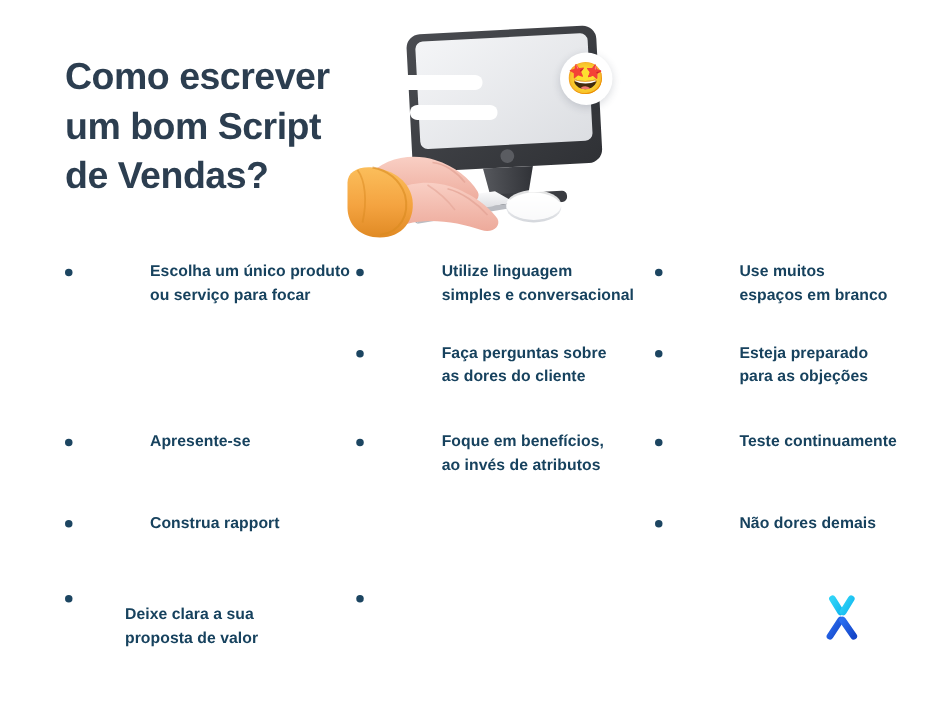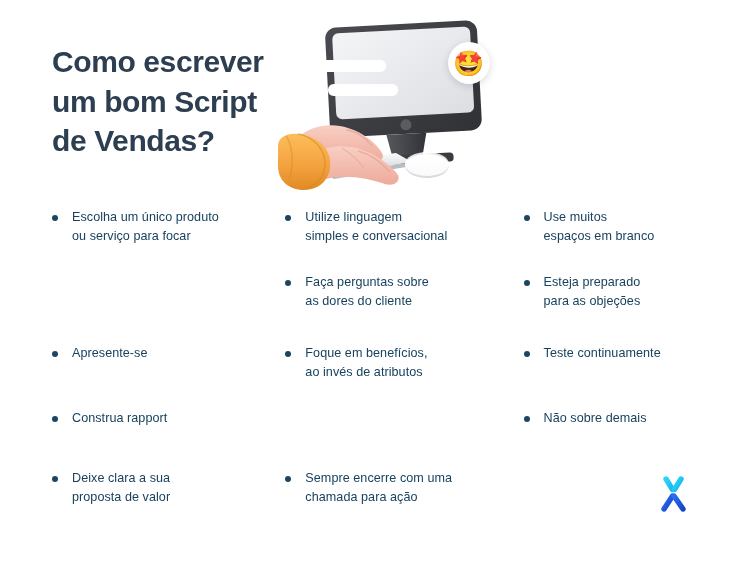--- a/index.html
+++ b/index.html
@@ -70,32 +70,33 @@
     width:6px; height:6px;
     border-radius:50%;
     background:#1c4561;
     margin-top:7px;
     margin-right:14px;
     flex:0 0 auto;
   }
   .btext{
     font-size:12.6px;
     line-height:1.48;
-    font-weight:400;
+    font-weight:700;
     color:#17425e;
     white-space:pre-line;
     letter-spacing:0.05px;
+    margin-left:48px;
   }
 
   
   .r0{ top:8px; }
   .r1{ top:73px; }
   .r2{ top:144px; }
   .r3{ top:209px;text-align:center; }
-  .r4{ top:269px; }
+  .r4{ top:269px;flex-direction:column; }
 
   
   .logo{
     position:absolute;
     left:645px; top:464px;
     width:56px; height:56px;
     z-index:6;
   }
   .logo svg{ display:block; width:100%; height:100%; }
 </style>
@@ -229,43 +230,41 @@
       <span class="btext">Foque em benefícios,
 ao invés de atributos</span>
     </div>
     <div class="bullet-item r1">
       <span class="dot"></span>
       <span class="btext">Faça perguntas sobre
 as dores do cliente</span>
     </div>
     <div class="bullet-item r4">
       <span class="dot"></span>
-      <span class="btext">Sempre encerre com uma
-chamada para ação</span>
     </div>
   </div>
 
   <div class="column c3">
     <div class="bullet-item r0">
       <span class="dot"></span>
       <span class="btext">Use muitos
 espaços em branco</span>
     </div>
     <div class="bullet-item r1">
       <span class="dot"></span>
       <span class="btext">Esteja preparado
 para as objeções</span>
     </div>
     <div class="bullet-item r2">
       <span class="dot"></span>
       <span class="btext">Teste continuamente</span>
     </div>
     <div class="bullet-item r3">
       <span class="dot"></span>
-      <span class="btext">Não sobre demais</span>
+      <span class="btext">Não dores demais</span>
     </div>
   </div>
 
 </div>
 
 <div class="logo">
   <svg viewBox="0 0 56 56" xmlns="http://www.w3.org/2000/svg">
     <defs>
       <linearGradient id="lgA" x1="0" y1="0" x2="1" y2="1">
         <stop offset="0%" stop-color="#2fd3f7"></stop>

